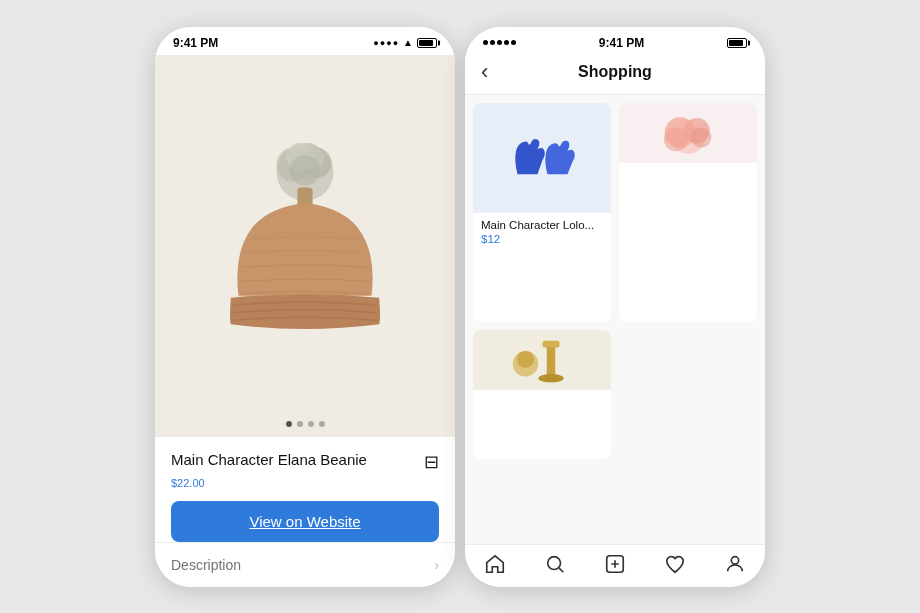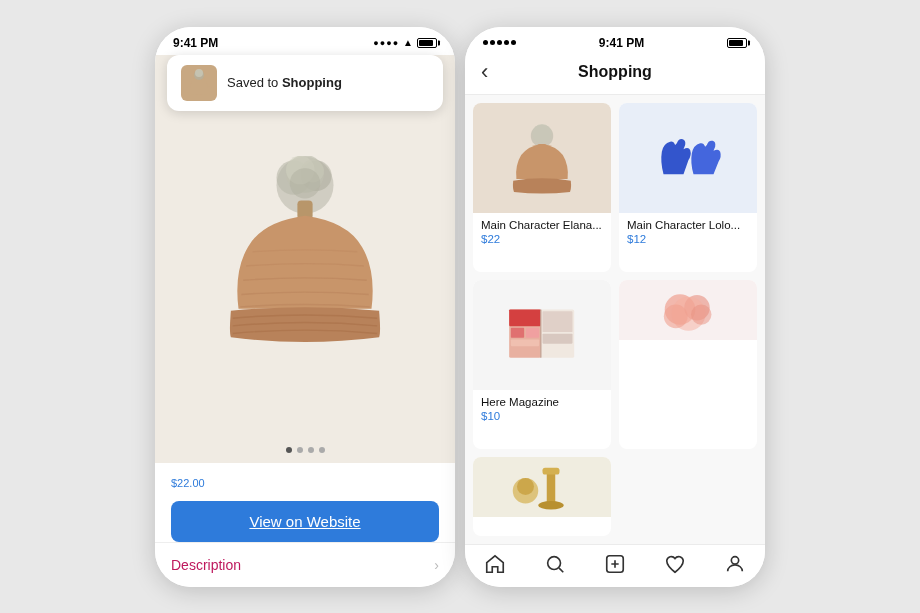--- a/index.html
+++ b/index.html
@@ -204,21 +204,21 @@
       display: flex;
       justify-content: space-between;
       align-items: center;
       padding: 14px 16px;
       border-top: 1px solid #eee;
       margin-top: 0;
     }
 
     .description-label {
       font-size: 14px;
-      color: #be185d;
+      color: #737373;
     }
 
     .chevron-right {
       color: #bbb;
       font-size: 14px;
     }
 
     
     .right-phone .nav-bar {
       display: flex;
@@ -343,34 +343,20 @@
         <span style="font-size:9px;letter-spacing:1px;">●●●●</span>
         <span style="font-size:10px;">▲</span>
         <div class="battery">
           <div class="battery-fill"></div>
         </div>
       </div>
     </div>
 
     <div class="content-area">
 
-      <div class="toast">
-        <div class="toast-thumb">
-
-          <svg width="30" height="30" viewBox="0 0 30 30">
-            <ellipse cx="15" cy="22" rx="14" ry="5" fill="#c8a882"></ellipse>
-            <path d="M6 20 Q7 10 15 8 Q23 10 24 20" fill="#c8a882"></path>
-            <circle cx="15" cy="7" r="5" fill="#b0b0a0" opacity="0.7"></circle>
-            <circle cx="15" cy="5" r="4" fill="#c8c8b8" opacity="0.8"></circle>
-          </svg>
-        </div>
-        <div class="toast-text">
-          <span>Saved to </span><strong>Shopping</strong>
-        </div>
-      </div>
 
       <div class="product-image-area">
         <div class="hat-container">
 
           <svg viewBox="0 0 200 230" width="190" height="220">
 
             <circle cx="100" cy="30" r="30" fill="#a0a090" opacity="0.4"></circle>
             <circle cx="88" cy="22" r="18" fill="#b8b8a8" opacity="0.6"></circle>
             <circle cx="112" cy="20" r="16" fill="#a8a898" opacity="0.5"></circle>
             <circle cx="100" cy="18" r="20" fill="#c0c0b0" opacity="0.7"></circle>
@@ -400,20 +386,24 @@
       <div class="pagination-dots">
         <div class="dot active"></div>
         <div class="dot"></div>
         <div class="dot"></div>
         <div class="dot"></div>
       </div>
     </div>
 
     <div class="left-phone-bottom">
       <div class="product-info">
+        <div class="product-title-row">
+          <span class="product-name">Main Character Elana Beanie</span>
+          <span class="bookmark-icon">⊟</span>
+        </div>
         <div class="product-price">$22.00</div>
         <button class="view-btn">View on Website</button>
       </div>
       <div class="description-row">
         <span class="description-label">Description</span>
         <span class="chevron-right">›</span>
       </div>
     </div>
   </div>
 
@@ -435,72 +425,36 @@
       </div>
     </div>
 
     <div class="nav-bar">
       <span class="back-btn">‹</span>
       <span class="nav-title">Shopping</span>
     </div>
 
     <div class="shopping-grid">
 
-      <div class="product-card">
-        <div class="card-image card-img-beige">
-          <svg viewBox="0 0 100 90" width="80" height="75">
-            <circle cx="50" cy="18" r="14" fill="#b8b8a8" opacity="0.6"></circle>
-            <circle cx="50" cy="15" r="12" fill="#c8c8b8" opacity="0.7"></circle>
-            <rect x="44" y="28" width="12" height="10" rx="3" fill="#c8956a"></rect>
-            <path d="M18 72 Q16 55 24 42 Q33 30 50 28 Q67 30 76 42 Q84 55 82 72 Z" fill="#c8956a"></path>
-            <path d="M14 74 Q50 68 86 74 Q87 85 85 88 Q50 92 15 88 Q13 85 14 74 Z" fill="#b8825a"></path>
-          </svg>
-        </div>
-        <div class="card-body">
-          <div class="card-title">Main Character Elana...</div>
-          <div class="card-price">$22</div>
-        </div>
-      </div>
 
       <div class="product-card">
         <div class="card-image card-img-blue">
           <svg viewBox="0 0 100 90" width="85" height="75">
 
             <path d="M20 65 Q16 50 18 38 Q20 28 28 26 Q32 25 34 30 L36 28 Q38 22 43 23 Q47 24 46 30 L44 35 Q50 32 52 36 Q54 42 50 48 L44 65 Z" fill="#3355cc"></path>
 
             <path d="M56 65 Q52 52 54 40 Q56 30 64 28 Q68 27 70 32 L72 30 Q74 24 79 25 Q83 26 82 32 L80 37 Q86 34 88 38 Q90 44 86 50 L80 65 Z" fill="#4466dd"></path>
           </svg>
         </div>
         <div class="card-body">
           <div class="card-title">Main Character Lolo...</div>
           <div class="card-price">$12</div>
         </div>
       </div>
 
-      <div class="product-card">
-        <div class="card-image card-img-white">
-          <svg viewBox="0 0 100 90" width="85" height="75">
-
-            <rect x="10" y="15" width="38" height="58" rx="2" fill="#e8b0a0"></rect>
-            <rect x="10" y="15" width="38" height="20" rx="1" fill="#d44040"></rect>
-            <rect x="12" y="37" width="16" height="12" rx="1" fill="#e07070"></rect>
-            <rect x="30" y="37" width="16" height="12" rx="1" fill="#f0a0a0"></rect>
-            <rect x="12" y="51" width="34" height="8" rx="1" fill="#f0c0b0"></rect>
-            <rect x="48" y="15" width="40" height="58" rx="2" fill="#f0e8e0"></rect>
-            <rect x="50" y="17" width="36" height="25" rx="1" fill="#e0d0c8"></rect>
-            <rect x="50" y="44" width="36" height="12" rx="1" fill="#d8c8c0"></rect>
-
-            <line x1="48" y1="15" x2="48" y2="73" stroke="#c0a090" stroke-width="1.5"></line>
-          </svg>
-        </div>
-        <div class="card-body">
-          <div class="card-title">Here Magazine</div>
-          <div class="card-price">$10</div>
-        </div>
-      </div>
 
 
       <div class="product-card partial-card">
         <div class="card-image card-img-pink" style="height:60px;">
           <svg viewBox="0 0 100 60" width="85" height="55">
             <circle cx="40" cy="30" r="18" fill="#f0a090" opacity="0.7"></circle>
             <circle cx="60" cy="28" r="15" fill="#e89080" opacity="0.6"></circle>
             <circle cx="50" cy="35" r="20" fill="#f5b0a0" opacity="0.5"></circle>
             <circle cx="35" cy="38" r="14" fill="#f0a090" opacity="0.6"></circle>
             <circle cx="65" cy="36" r="12" fill="#e89080" opacity="0.5"></circle>

